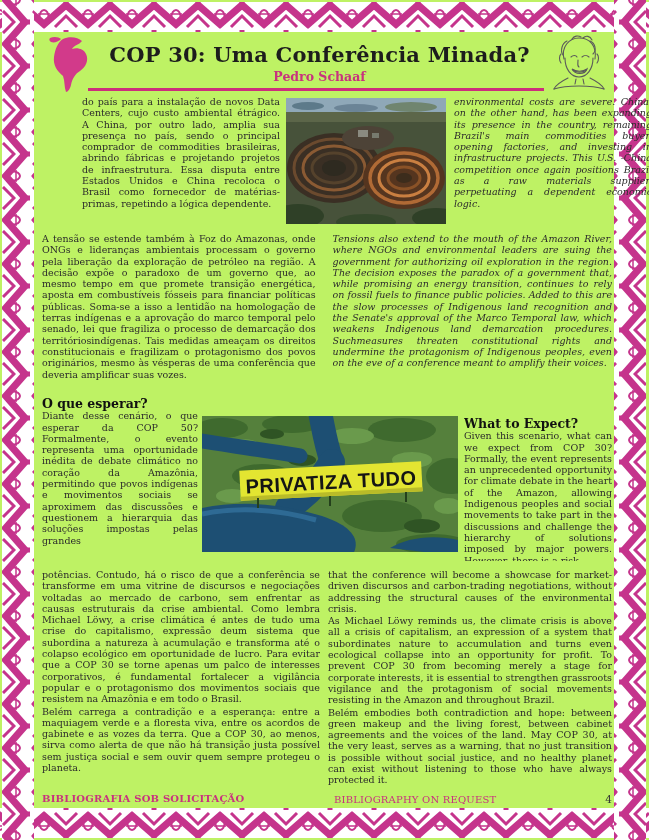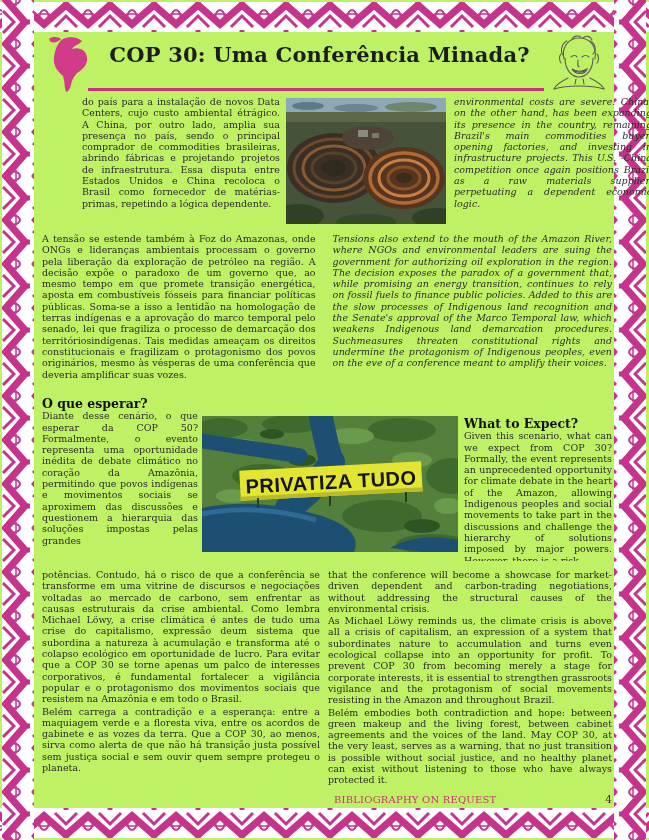--- a/index.html
+++ b/index.html
@@ -79,20 +79,21 @@
   <svg class="strip" style="right:0;top:0" width="37" height="840">
     <rect x="3" y="0" width="32" height="840" fill="url(#bpV)" transform="translate(37,0) scale(-1,1)"></rect>
   </svg>
 
   <svg class="map-icon" width="54" height="57" viewBox="0 0 54 57">
     <path fill="#d23a8a" d="M19,3 C25,0 34,1 38,5 C35,9 30,9 28,13 C33,11 40,13 42,18 C45,24 42,31 36,35 C31,38 28,43 27,49 C26,53 24,56 22,56 C20,51 21,45 19,40 C13,35 9,29 10,21 C11,13 14,6 19,3 Z"></path>
     <path fill="#d23a8a" d="M6,2 C10,0 15,1 17,3 C14,6 10,7 7,6 C5,5 5,3 6,2 Z"></path>
   </svg>
 
   <div class="title">COP 30: Uma Conferência Minada?</div>
+  <div class="author">Pedro Schaaf</div>
   <div class="rule"></div>
 
   <svg class="portrait" width="66" height="58" viewBox="0 0 66 58">
     <g fill="none" stroke="#5a5a5a" stroke-width="1.1" stroke-linecap="round">
       <path d="M18,26 C15,14 23,5 33,5 C44,5 51,13 49,26"></path>
       <path d="M17,22 C14,18 16,10 21,8 M47,21 C51,17 49,10 44,8 M26,6 C28,3 32,2 35,4 M37,5 C40,2 44,3 46,7"></path>
       <path d="M19,25 C19,36 25,44 33,44 C41,44 47,36 47,25"></path>
       <path d="M25,24 C27,22 30,22 31,24 M36,24 C38,22 41,22 43,24"></path>
       <path d="M32,27 C32,31 31,33 33,34"></path>
       <path d="M27,37 C30,40 37,40 40,37"></path>
@@ -204,24 +205,25 @@
       <p>Given this scenario, what can we expect from COP 30? Formally, the event represents an unprecedented opportunity for climate debate in the heart of the Amazon, allowing Indigenous peoples and social movements to take part in the discussions and challenge the hierarchy of solutions imposed by major powers. However, there is a risk</p>
     </div>
   </div>
 
   <div class="row rowD">
     <div class="col" style="width:278px;margin-right:8px">
       <p>potências. Contudo, há o risco de que a conferência se transforme em uma vitrine de discursos e negociações voltadas ao mercado de carbono, sem enfrentar as causas estruturais da crise ambiental. Como lembra Michael Löwy, a crise climática é antes de tudo uma crise do capitalismo, expressão deum sistema que subordina a natureza à acumulação e transforma até o colapso ecológico em oportunidade de lucro. Para evitar que a COP 30 se torne apenas um palco de interesses corporativos, é fundamental fortalecer a vigilância popular e o protagonismo dos movimentos sociais que resistem na Amazônia e em todo o Brasil.</p>
       <p>Belém carrega a contradição e a esperança: entre a maquiagem verde e a floresta viva, entre os acordos de gabinete e as vozes da terra. Que a COP 30, ao menos, sirva como alerta de que não há transição justa possível sem justiça social e sem ouvir quem sempre protegeu o planeta.</p>
     </div>
     <div class="col" style="width:284px">
-      <p>that the conference will become a showcase for market-driven dependent and carbon-trading negotiations, without addressing the structural causes of the environmental crisis.</p>
+      <p>that the conference will become a showcase for market-driven discursos and carbon-trading negotiations, without addressing the structural causes of the environmental crisis.</p>
       <p>As Michael Löwy reminds us, the climate crisis is above all a crisis of capitalism, an expression of a system that subordinates nature to accumulation and turns even ecological collapse into an opportunity for profit. To prevent COP 30 from becoming merely a stage for corporate interests, it is essential to strengthen grassroots vigilance and the protagonism of social movements resisting in the Amazon and throughout Brazil.</p>
       <p>Belém embodies both contradiction and hope: between green makeup and the living forest, between cabinet agreements and the voices of the land. May COP 30, at the very least, serves as a warning, that no just transition is possible without social justice, and no healthy planet can exist without listening to those who have always protected it.</p>
     </div>
   </div>
 
+  <div class="foot-left">BIBLIOGRAFIA SOB SOLICITAÇÃO</div>
   <div class="foot-right">
     <span class="note">BIBLIOGRAPHY ON REQUEST</span>
     <span class="pagenum">4</span>
   </div>
 
 </div>
 
 </body></html>

